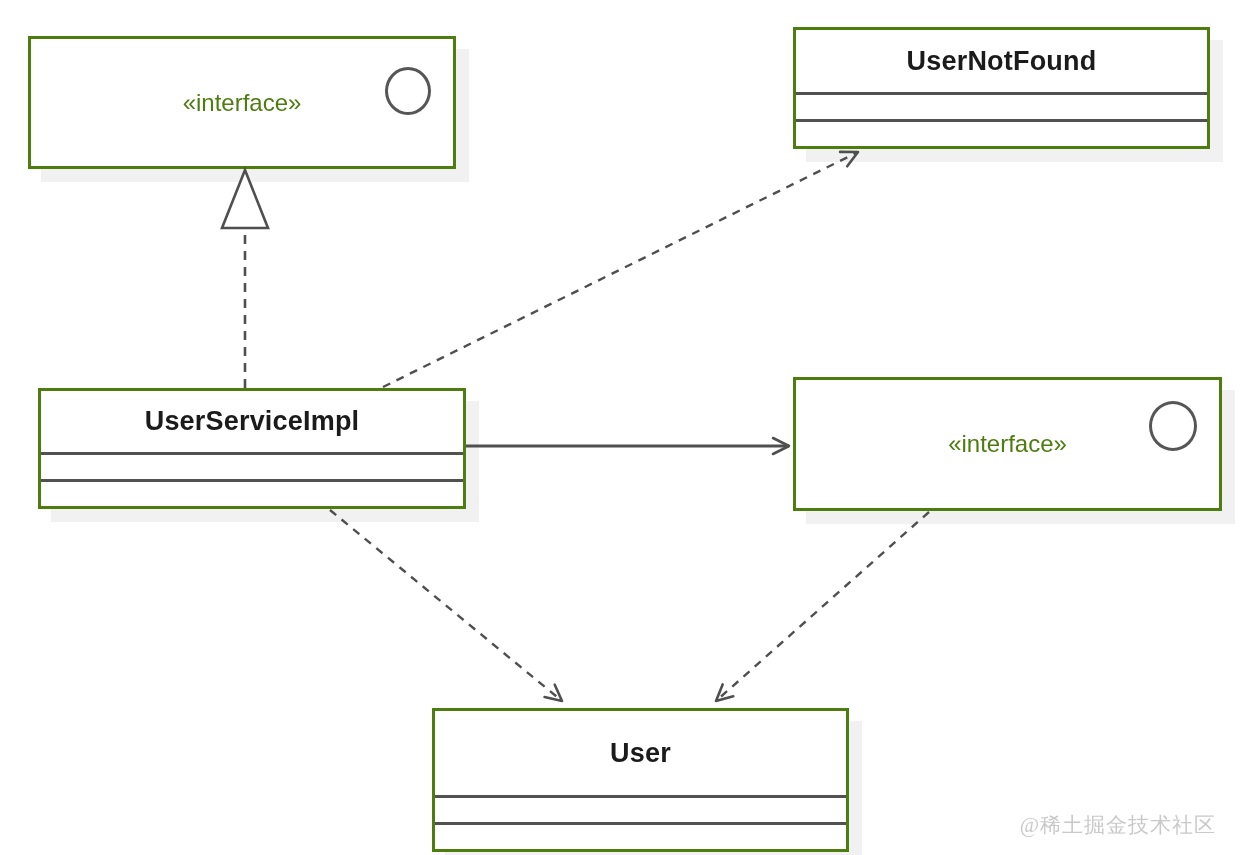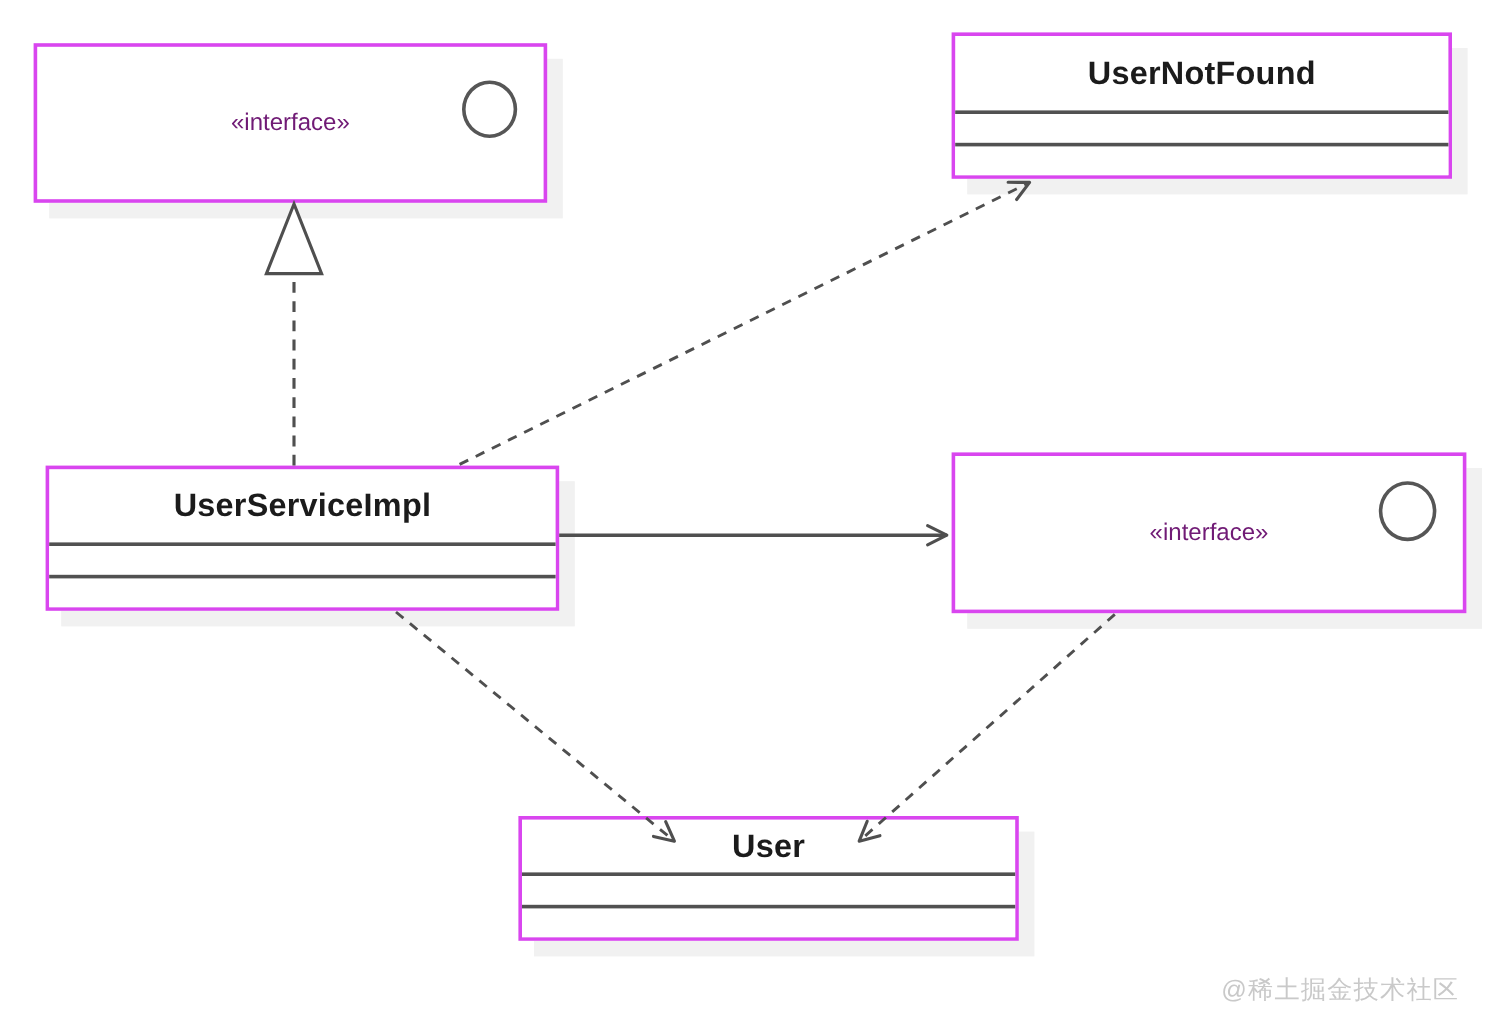--- a/index.html
+++ b/index.html
@@ -2,38 +2,38 @@
 <html><head>
 <meta charset="utf-8">
 <style>
   * { margin:0; padding:0; box-sizing:border-box; }
   html,body { background:#ffffff; }
   .canvas {
     position:relative; width:1250px; height:855px; background:#ffffff;
     font-family:"Liberation Sans", sans-serif; overflow:hidden;
   }
   .class-box {
-    position:absolute; background:#ffffff; border:3px solid #d946ef;
+    position:absolute; background:#ffffff; border:3px solid #4d7c0f;
     box-shadow:13px 13px 0 0 #f1f1f1;
     display:flex; flex-direction:column;
   }
   .title {
     flex:1; display:flex; flex-direction:column;
     align-items:center; justify-content:center; line-height:1.22;
   }
-  .stereotype { font-size:20px; font-weight:400; color:#701a75; }
+  .stereotype { font-size:24px; font-weight:400; color:#4d7c0f; }
   .class-name { font-size:27px; font-weight:700; color:#1b1b1b; letter-spacing:0.2px; }
   .compartment { height:27px; border-top:3px solid #515151; background:#fff; }
   .lollipop {
     position:absolute; border:3px solid #565656; border-radius:50%; background:#fff;
   }
   .arrows { position:absolute; left:0; top:0; width:1250px; height:855px; pointer-events:none; }
   .watermark {
     position:absolute; right:34px; bottom:16px;
-    font-size:21px; color:#c9c9c9; letter-spacing:1px; white-space:nowrap;
+    font-size:21px; color:#c9c9c9; letter-spacing:1px; white-space:nowrap;font-family:Liberation Serif, serif;
   }
 </style>
 </head>
 <body>
 
 <div class="canvas">
 
   <div class="class-box" style="left:28px; top:36px; width:428px; height:133px;">
     <div class="title">
       <div class="stereotype">«interface»</div>
@@ -57,21 +57,21 @@
     <div class="compartment"></div>
   </div>
 
   <div class="class-box" style="left:793px; top:377px; width:429px; height:134px;">
     <div class="title">
       <div class="stereotype">«interface»</div>
     </div>
     <div class="lollipop" style="right:22px; top:21px; width:48px; height:50px;"></div>
   </div>
 
-  <div class="class-box" style="left:432px; top:680px; width:417px; height:104px;">
+  <div class="class-box" style="left:432px; top:708px; width:417px; height:144px;">
     <div class="title">
       <div class="class-name">User</div>
     </div>
     <div class="compartment"></div>
     <div class="compartment"></div>
   </div>
 
   <svg class="arrows" viewBox="0 0 1250 855" xmlns="http://www.w3.org/2000/svg">
     <defs>
       <marker id="openArrow" viewBox="0 0 22 22" refX="19" refY="11" markerWidth="22" markerHeight="22" orient="auto" markerUnits="userSpaceOnUse">

